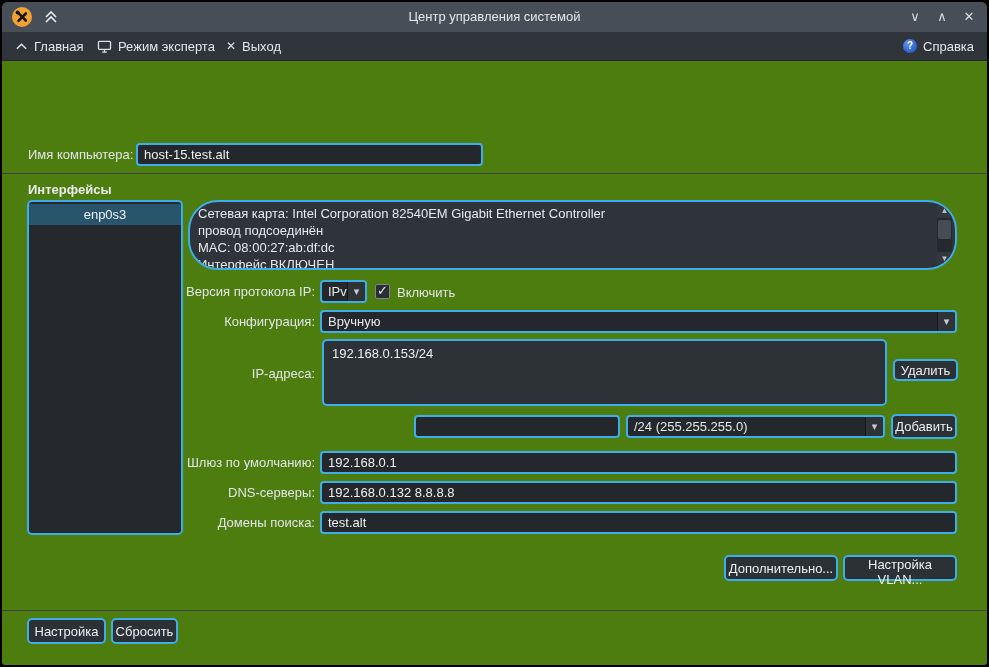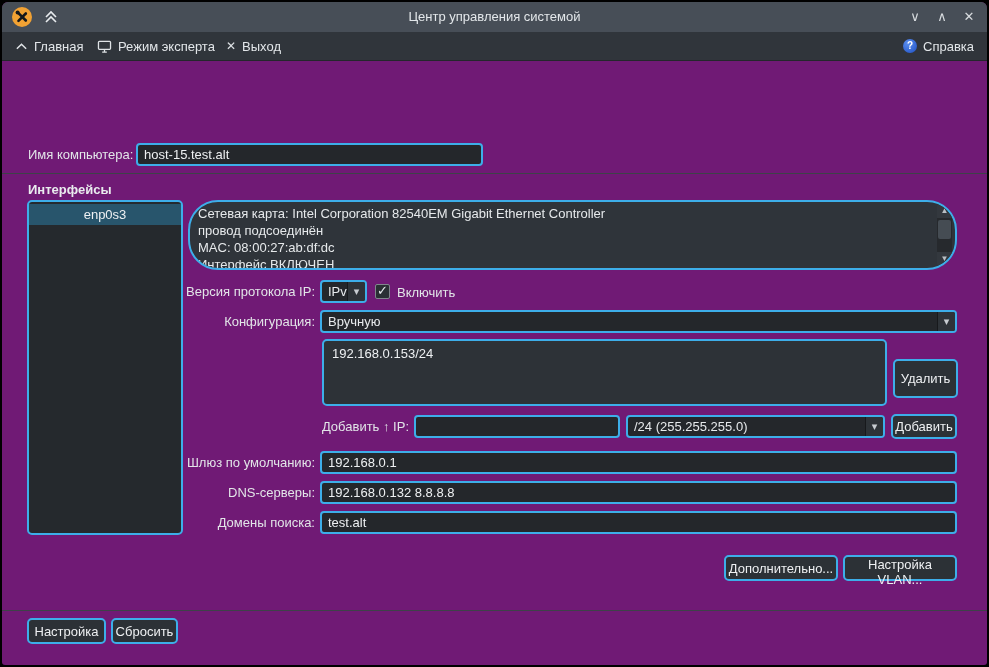--- a/index.html
+++ b/index.html
@@ -1,17 +1,17 @@
 <!DOCTYPE html>
 <html><head>
 <meta charset="utf-8">
 <style>
   html,body{margin:0;padding:0;background:#000;}
   body{font-family:"Liberation Sans","DejaVu Sans",sans-serif;-webkit-font-smoothing:antialiased;}
-  .window{position:relative;width:985px;height:663px;margin:2px;background:#701a75;color:#e7eaec;
+  .window{position:relative;width:985px;height:663px;margin:2px;background:#4d7c0f;color:#e7eaec;
           font-size:13px;border-radius:6px 6px 3px 3px;overflow:hidden;}
   
   .titlebar{position:absolute;left:0;top:0;width:100%;height:30px;background:#474e57;}
   .app-icon{position:absolute;left:10px;top:5px;width:20px;height:20px;}
   .dbl-chevron{position:absolute;left:40px;top:6px;width:18px;height:18px;color:#e8ebee;}
   .win-title{position:absolute;left:0;right:0;top:0;height:30px;line-height:30px;text-align:center;color:#e3e7ea;}
   .win-controls{position:absolute;right:10px;top:0;height:30px;display:flex;align-items:center;gap:11px;}
   .wc{width:16px;height:16px;line-height:16px;text-align:center;color:#d8dcdf;font-size:13px;cursor:default;}
   
   .toolbar{position:absolute;left:0;top:30px;width:100%;height:28px;background:#30353b;border-bottom:1px solid #23272b;}
@@ -144,26 +144,26 @@
   </div>
   <span class="checkbox" style="left:373px;top:282px;"></span>
   <div class="label" style="left:395px;top:283px;">Включить</div>
 
   <div class="label r" style="left:60px;top:312px;width:253px;">Конфигурация:</div>
   <div class="dropdown" style="left:318px;top:308px;width:637px;height:23px;">
     <span class="dd-text">Вручную</span>
     <span class="dd-arrow"></span>
   </div>
 
+  <div class="label r" style="left:60px;top:364px;width:253px;">IP-адреса:</div>
   <div class="infobox" style="left:320px;top:337px;width:565px;height:67px;background:#2d3237;">
     <div class="addr-item" style="margin-top:4px;">192.168.0.153/24</div>
   </div>
-  <button class="btn" style="left:891px;top:357px;width:65px;height:39px;">Удалить</button>
+  <button class="btn" style="left:891px;top:357px;width:65px;height:22px;">Удалить</button>
 
-  <div class="label r" style="left:154px;top:417px;width:253px;">Добавить ↑ IP:</div>
   <input class="input" style="left: 412px; top: 413px; width: 206px; height: 23px;" value="">
   <div class="dropdown" style="left:624px;top:413px;width:259px;height:23px;">
     <span class="dd-text">/24 (255.255.255.0)</span>
     <span class="dd-arrow"></span>
   </div>
   <button class="btn" style="left:889px;top:412px;width:66px;height:25px;">Добавить</button>
 
   <div class="label r" style="left:60px;top:453px;width:253px;">Шлюз по умолчанию:</div>
   <input class="input" style="left: 318px; top: 449px; width: 637px; height: 23px;" value="192.168.0.1">
 

